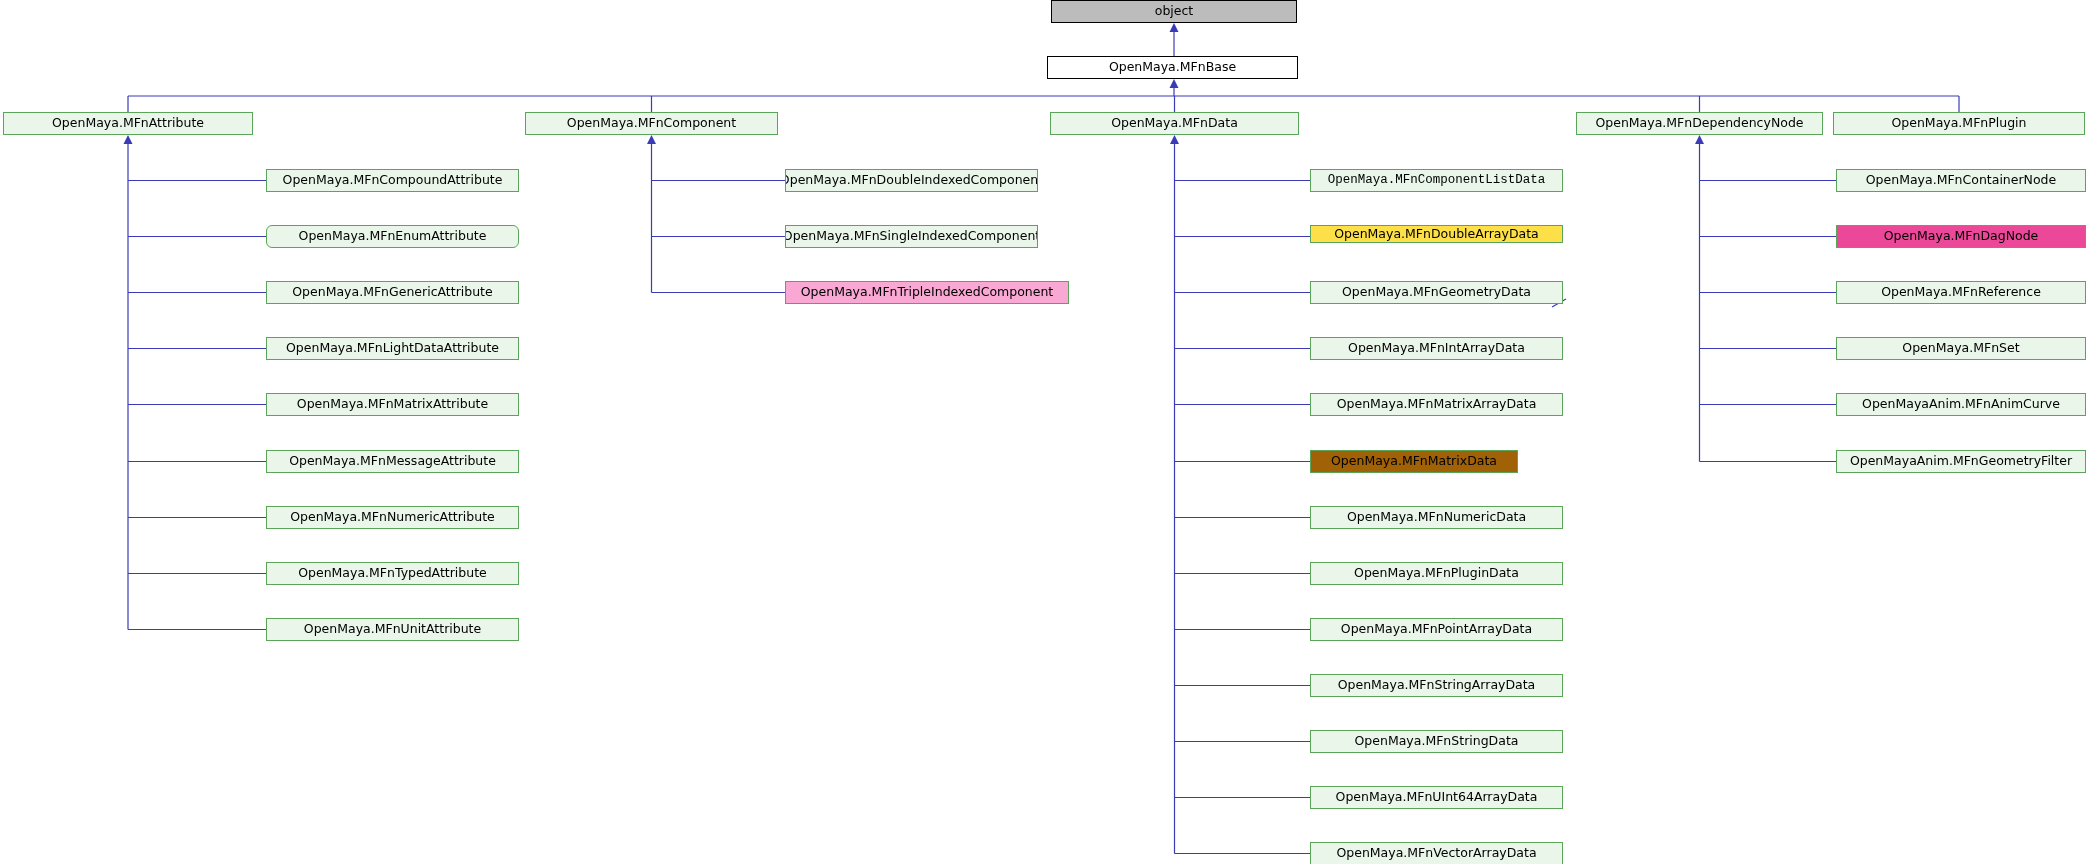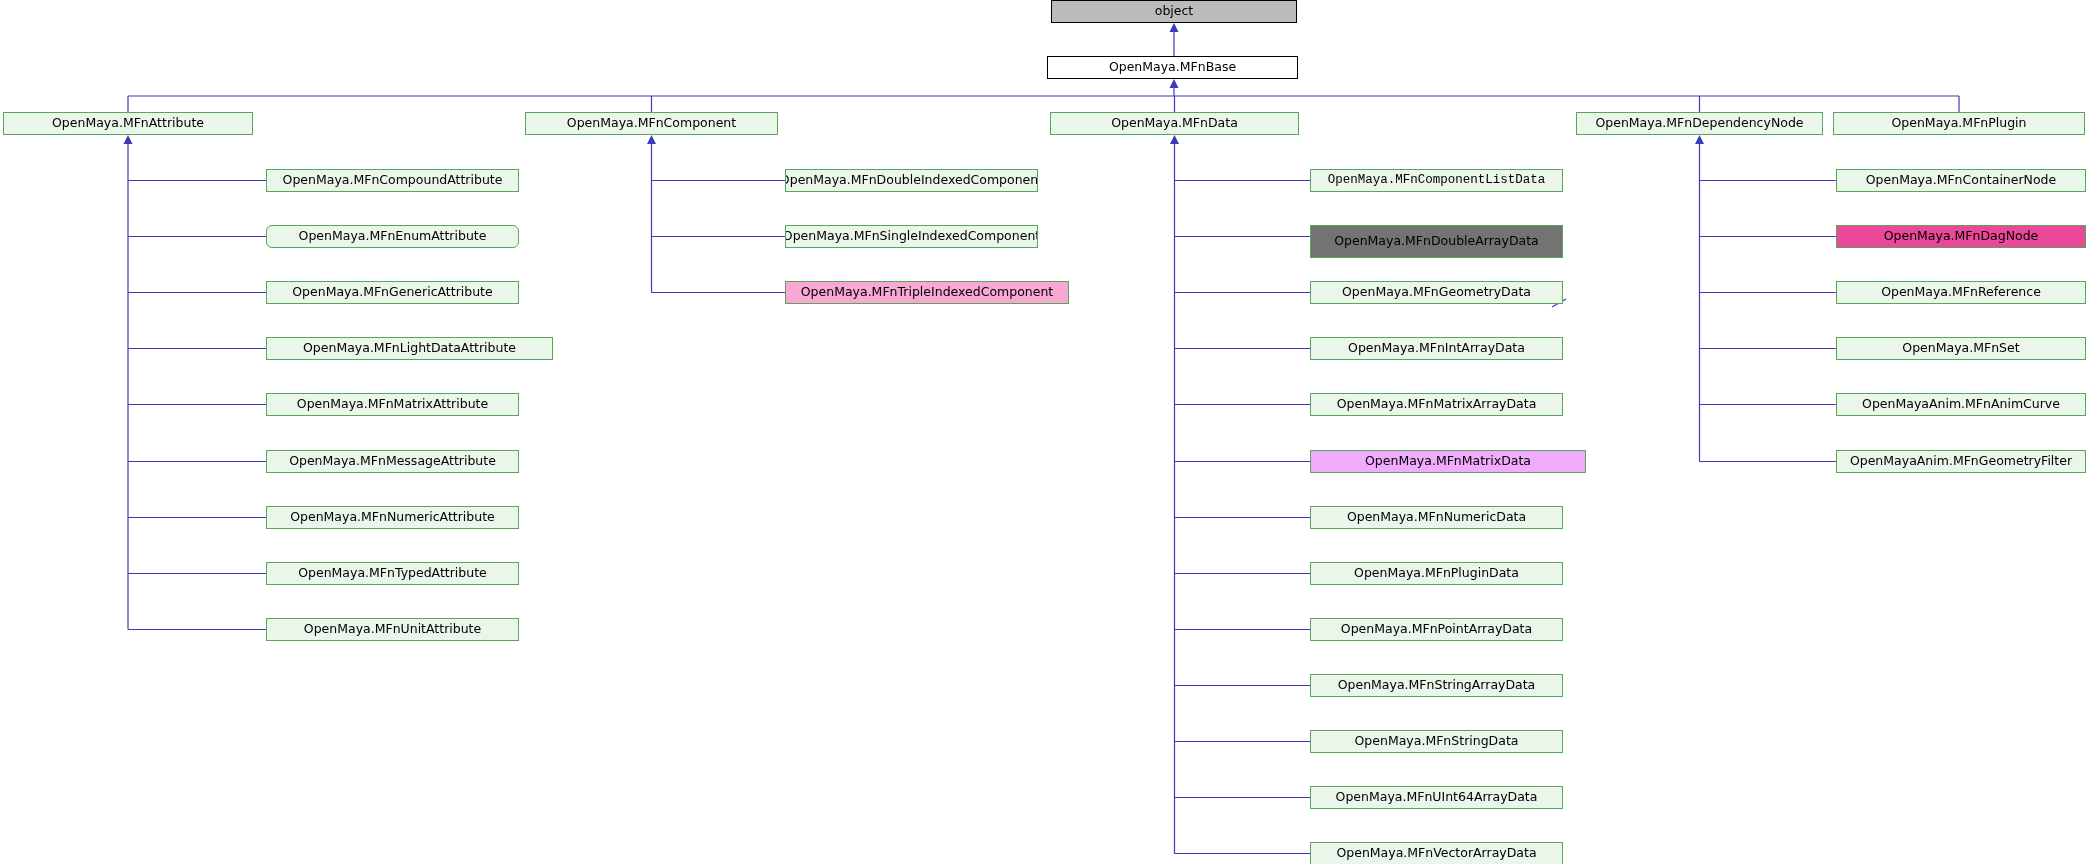--- a/index.html
+++ b/index.html
@@ -91,21 +91,21 @@
     </div>
     <div class="node" style="left: 266px; top: 169px; width: 253px; height: 23px; background: rgb(233, 246, 233); border-color: rgb(90, 165, 90);">
       <span>OpenMaya.MFnCompoundAttribute</span>
     </div>
     <div class="node" style="left: 266px; top: 225px; width: 253px; height: 23px; background: rgb(233, 246, 233); border-color: rgb(90, 165, 90); border-radius: 6px;">
       <span>OpenMaya.MFnEnumAttribute</span>
     </div>
     <div class="node" style="left: 266px; top: 281px; width: 253px; height: 23px; background: rgb(233, 246, 233); border-color: rgb(90, 165, 90);">
       <span>OpenMaya.MFnGenericAttribute</span>
     </div>
-    <div class="node" style="left: 266px; top: 337px; width: 287px; height: 23px; background: rgb(233, 246, 233); border-color: rgb(90, 165, 90);">
+    <div class="node" style="left: 266px; top: 337px; width: 253px; height: 23px; background: rgb(233, 246, 233); border-color: rgb(90, 165, 90);">
       <span>OpenMaya.MFnLightDataAttribute</span>
     </div>
     <div class="node" style="left: 266px; top: 393px; width: 253px; height: 23px; background: rgb(233, 246, 233); border-color: rgb(90, 165, 90);">
       <span>OpenMaya.MFnMatrixAttribute</span>
     </div>
     <div class="node" style="left: 266px; top: 450px; width: 253px; height: 23px; background: rgb(233, 246, 233); border-color: rgb(90, 165, 90);">
       <span>OpenMaya.MFnMessageAttribute</span>
     </div>
     <div class="node" style="left: 266px; top: 506px; width: 253px; height: 23px; background: rgb(233, 246, 233); border-color: rgb(90, 165, 90);">
       <span>OpenMaya.MFnNumericAttribute</span>
@@ -127,33 +127,33 @@
     </div>
     <div class="node" style="left: 785px; top: 281px; width: 284px; height: 23px; background: #f9a8d4; border-color: rgb(90, 165, 90);">
       <span>OpenMaya.MFnTripleIndexedComponent</span>
     </div>
     <div class="node" style="left: 1050px; top: 112px; width: 249px; height: 23px; background: rgb(233, 246, 233); border-color: rgb(90, 165, 90);">
       <span>OpenMaya.MFnData</span>
     </div>
     <div class="node" style="left: 1310px; top: 169px; width: 253px; height: 23px; background: rgb(233, 246, 233); border-color: rgb(90, 165, 90); font-family: Liberation Mono, monospace;">
       <span>OpenMaya.MFnComponentListData</span>
     </div>
-    <div class="node" style="left: 1310px; top: 225px; width: 253px; height: 33px; background: #737373; border-color: rgb(90, 165, 90);">
+    <div class="node" style="left: 1310px; top: 225px; width: 253px; height: 18px; background: #fde047; border-color: rgb(90, 165, 90);">
       <span>OpenMaya.MFnDoubleArrayData</span>
     </div>
     <div class="node" style="left: 1310px; top: 281px; width: 253px; height: 23px; background: rgb(233, 246, 233); border-color: rgb(90, 165, 90);">
       <span>OpenMaya.MFnGeometryData</span>
     </div>
     <div class="node" style="left: 1310px; top: 337px; width: 253px; height: 23px; background: rgb(233, 246, 233); border-color: rgb(90, 165, 90);">
       <span>OpenMaya.MFnIntArrayData</span>
     </div>
     <div class="node" style="left: 1310px; top: 393px; width: 253px; height: 23px; background: rgb(233, 246, 233); border-color: rgb(90, 165, 90);">
       <span>OpenMaya.MFnMatrixArrayData</span>
     </div>
-    <div class="node" style="left: 1310px; top: 450px; width: 276px; height: 23px; background: #f0abfc; border-color: rgb(90, 165, 90);">
+    <div class="node" style="left: 1310px; top: 450px; width: 208px; height: 23px; background: #a16207; border-color: rgb(90, 165, 90);">
       <span>OpenMaya.MFnMatrixData</span>
     </div>
     <div class="node" style="left: 1310px; top: 506px; width: 253px; height: 23px; background: rgb(233, 246, 233); border-color: rgb(90, 165, 90);">
       <span>OpenMaya.MFnNumericData</span>
     </div>
     <div class="node" style="left: 1310px; top: 562px; width: 253px; height: 23px; background: rgb(233, 246, 233); border-color: rgb(90, 165, 90);">
       <span>OpenMaya.MFnPluginData</span>
     </div>
     <div class="node" style="left: 1310px; top: 618px; width: 253px; height: 23px; background: rgb(233, 246, 233); border-color: rgb(90, 165, 90);">
       <span>OpenMaya.MFnPointArrayData</span>

